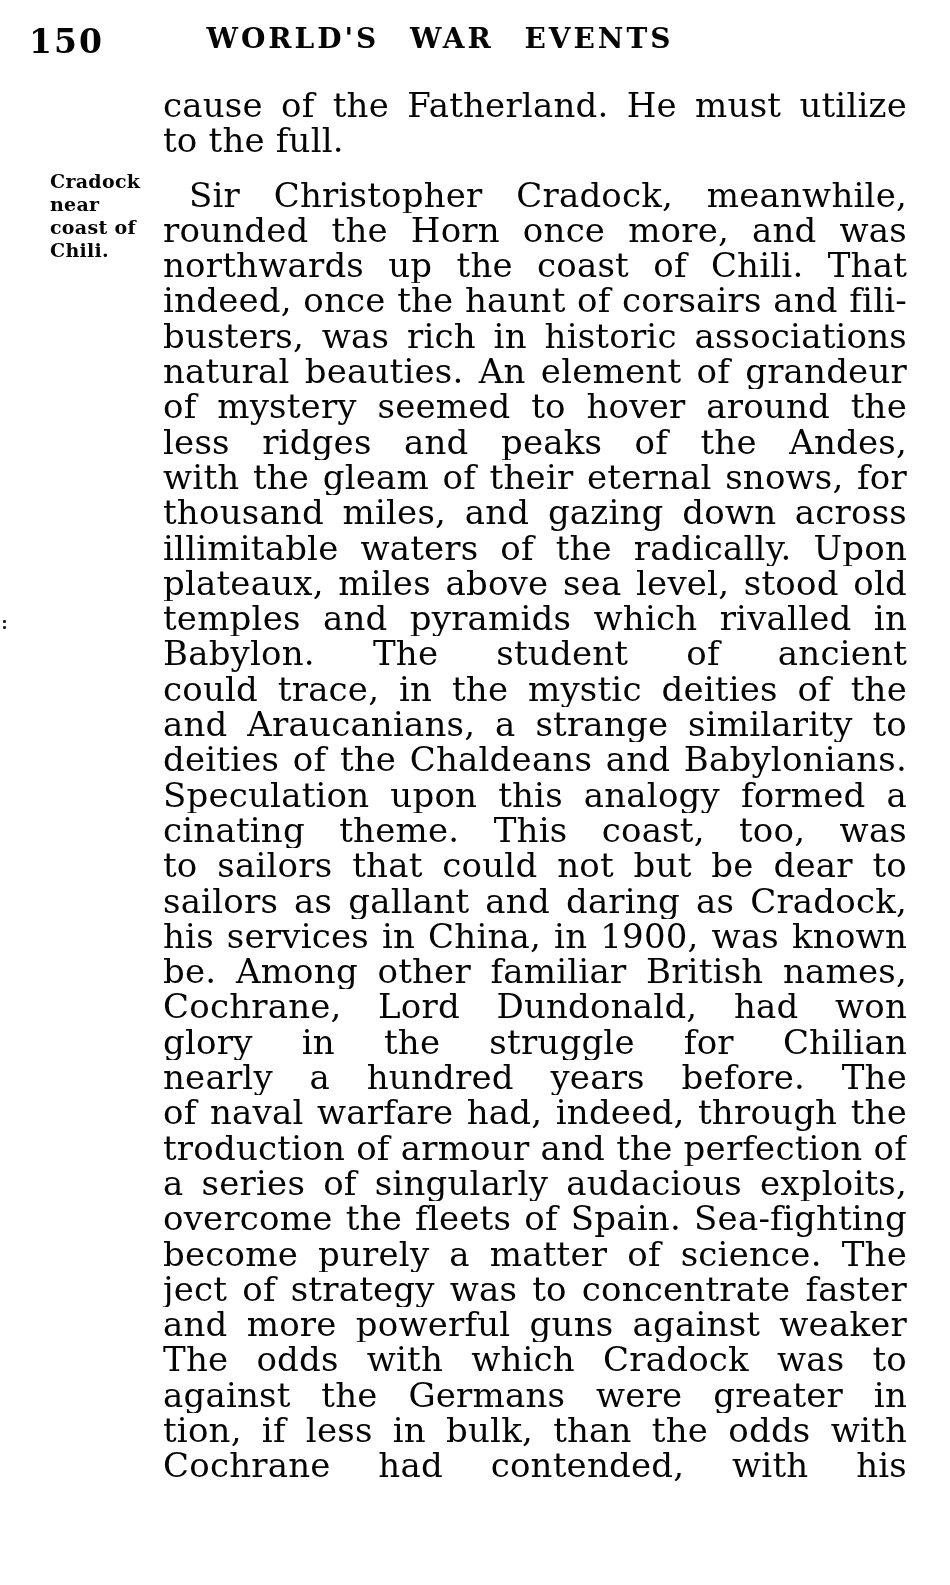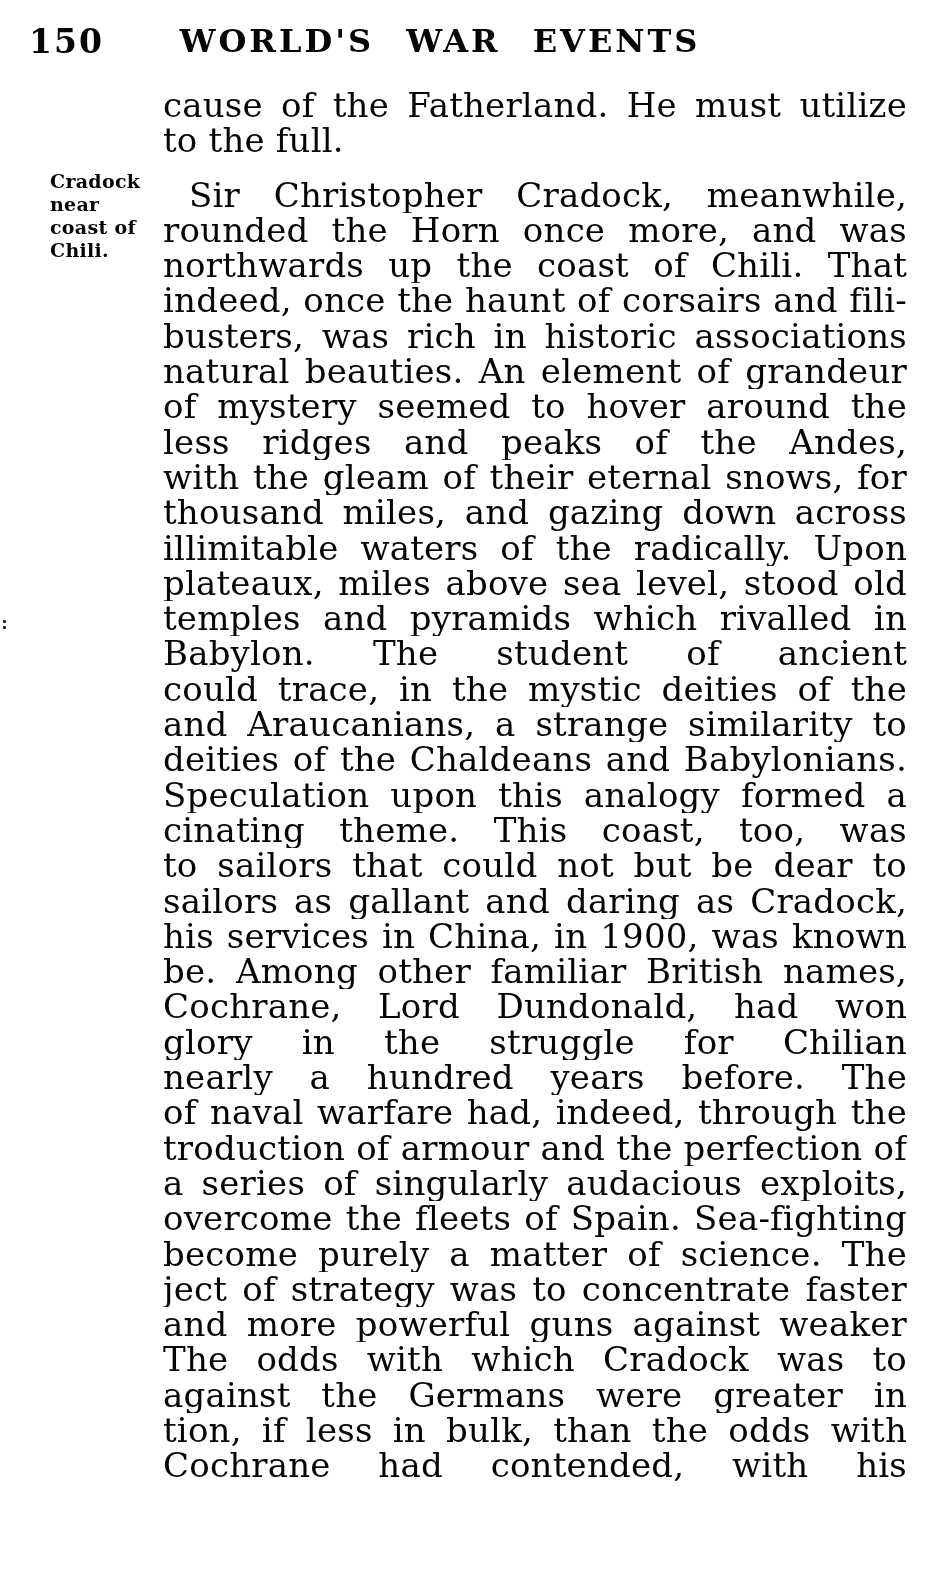--- a/index.html
+++ b/index.html
@@ -14,21 +14,21 @@
   .page { position: absolute; inset: 0; }
 
   
   .page-number {
     position: absolute; left: 29px; top: 22px;
     font-size: 33px; font-weight: bold; letter-spacing: 2px;
   }
   .running-title {
     position: absolute; left: 0; top: 22px; width: 880px;
     text-align: center;
-    font-size: 32px; font-weight: bold;
+    font-size: 28px; font-weight: bold;
     letter-spacing: 3px; word-spacing: 18px;
     white-space: nowrap;
   }
 
   
   .margin-note {
     position: absolute; left: 50px; top: 170px; width: 125px;
     font-size: 19px; line-height: 23px; font-weight: bold;
     letter-spacing: 0.3px;
   }

